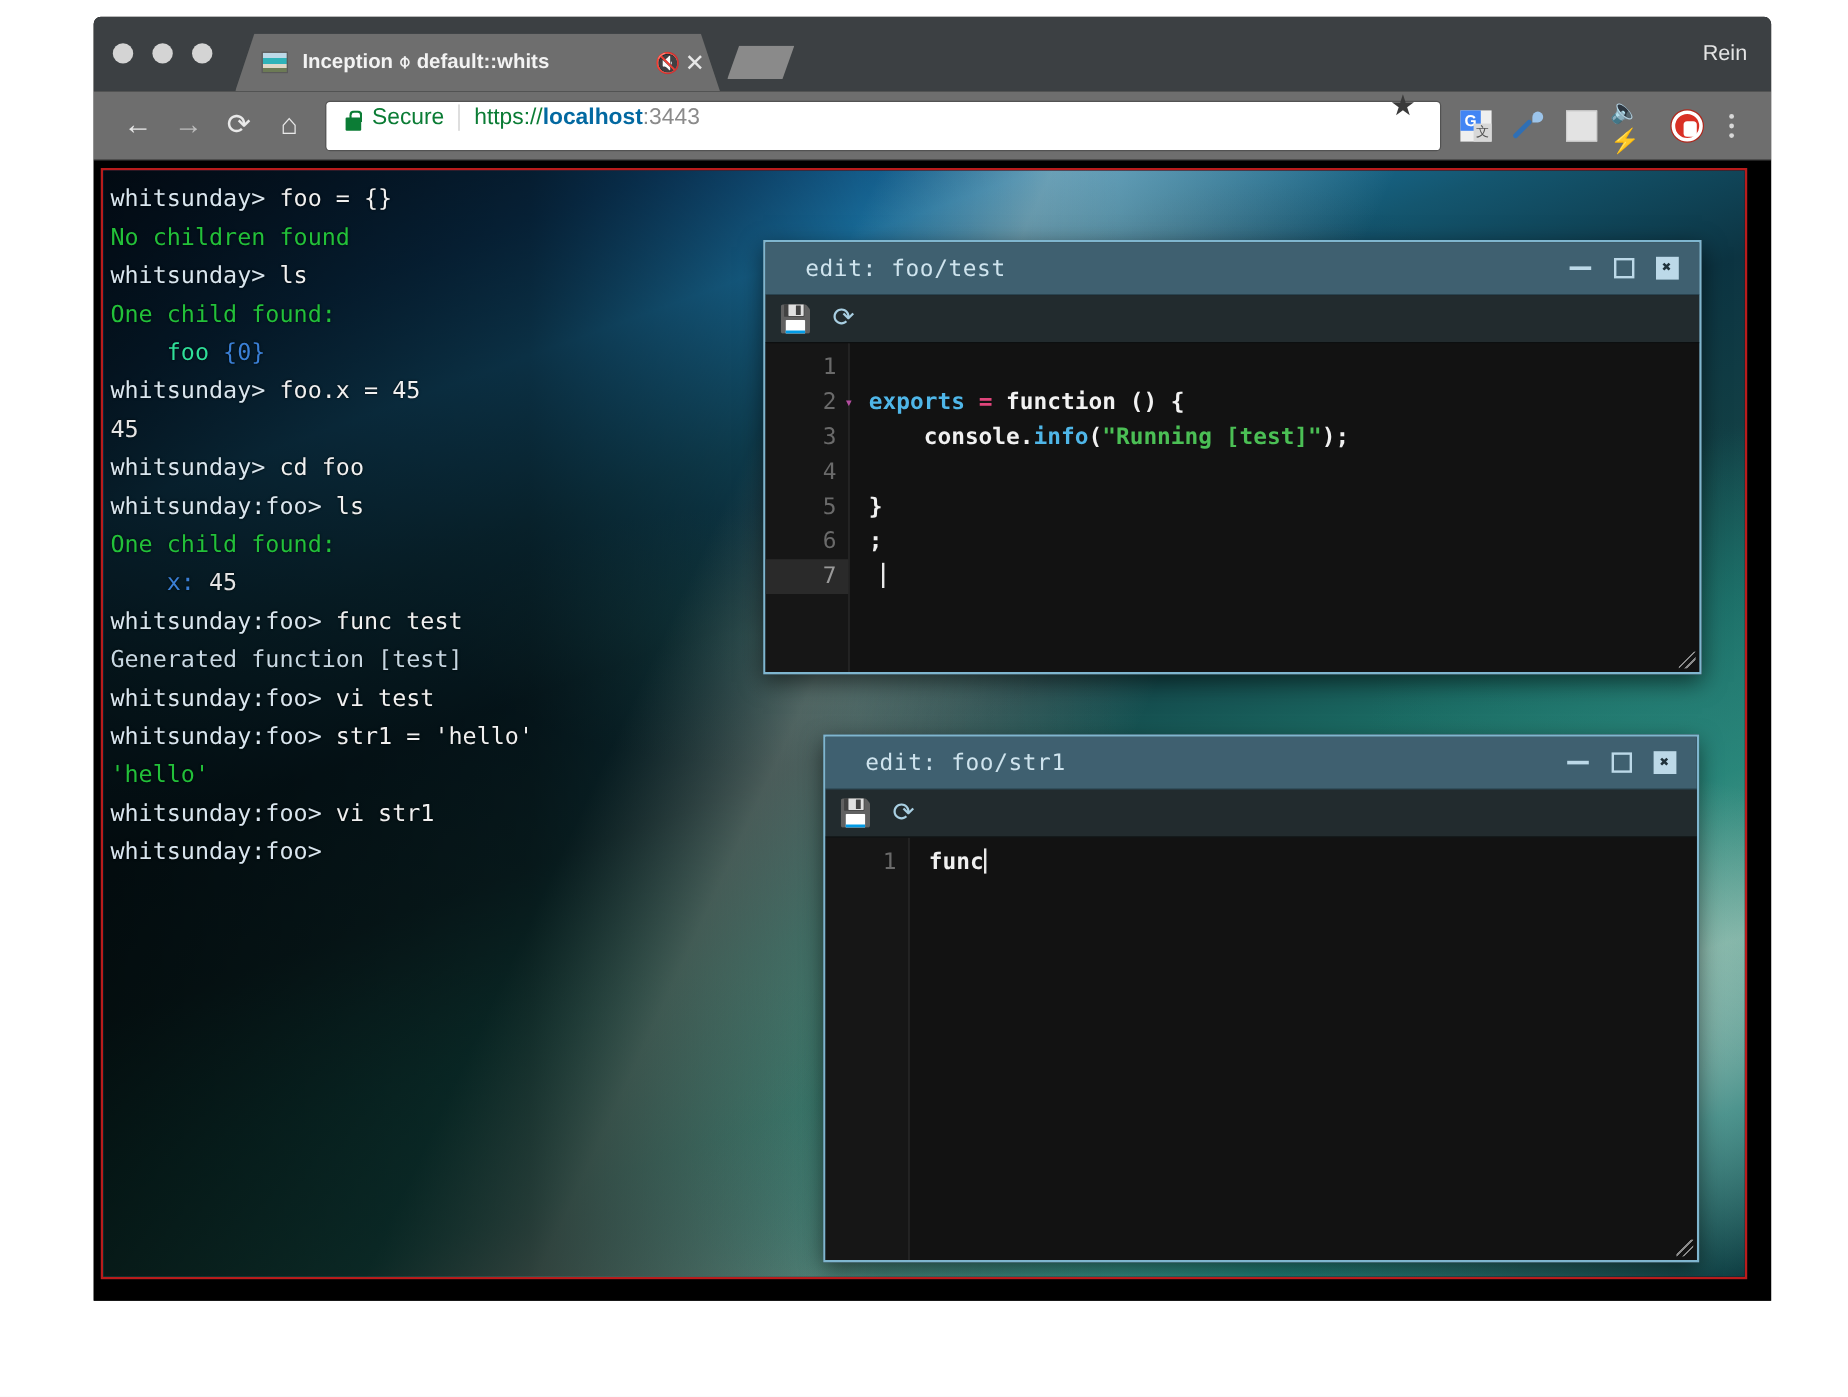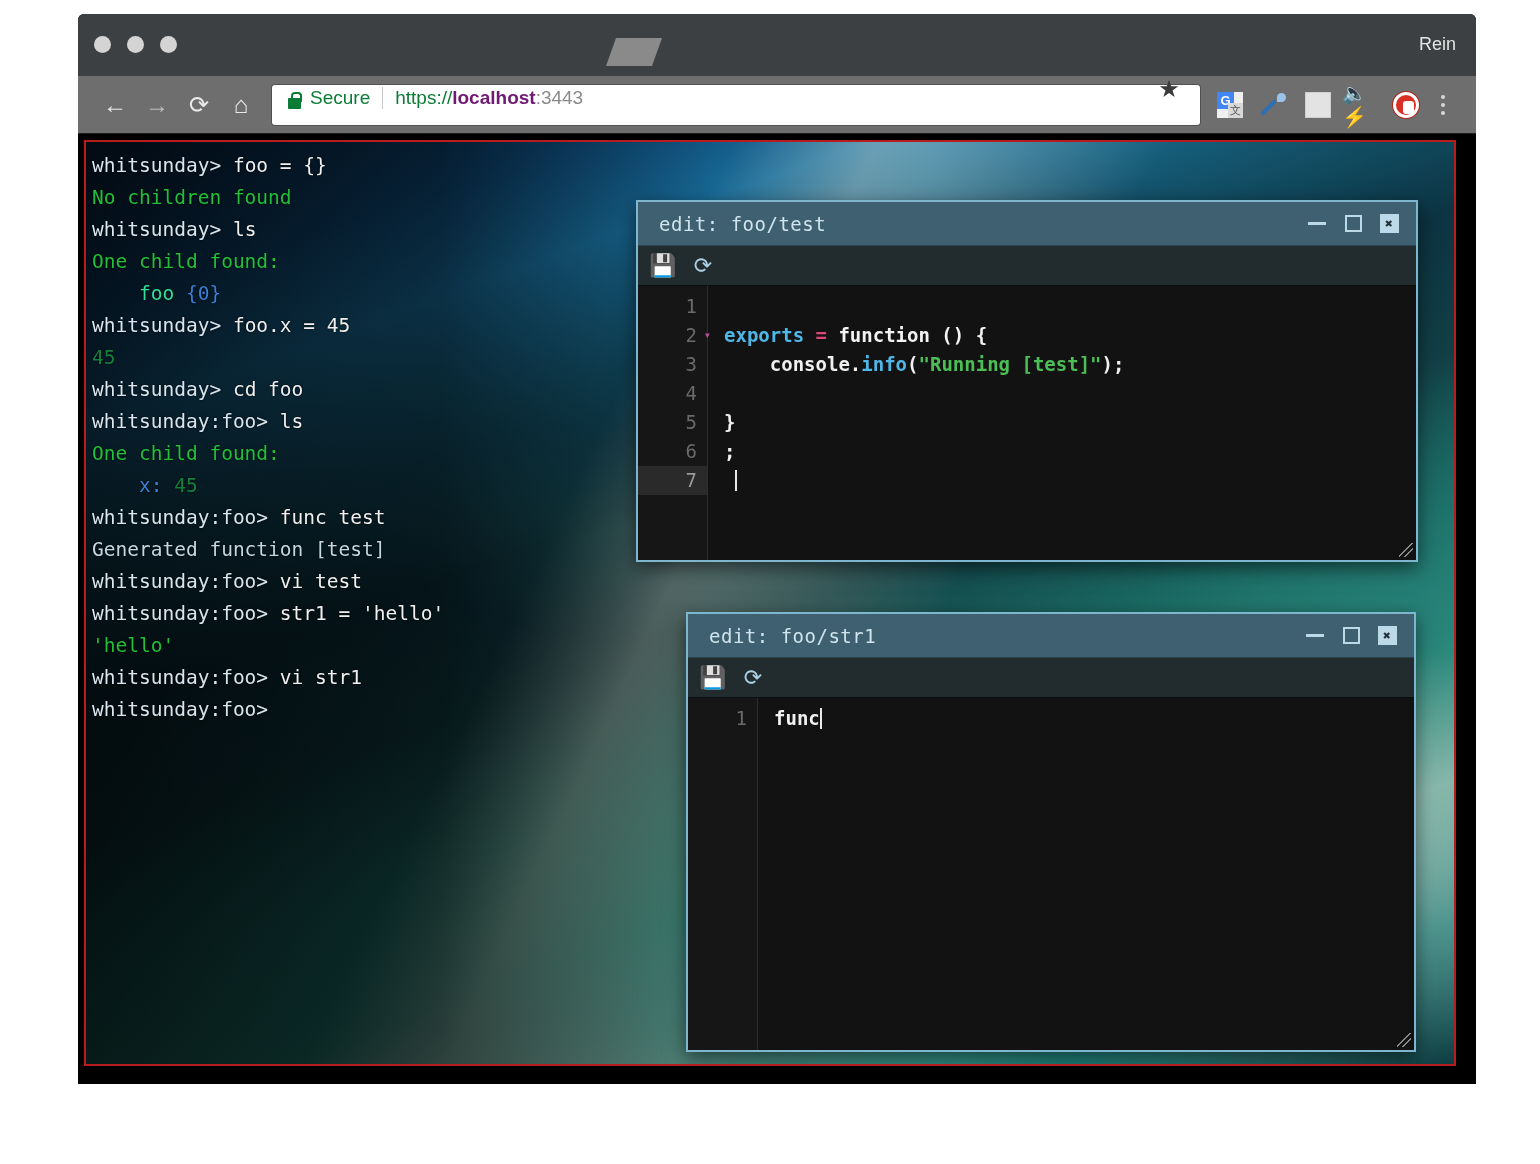--- a/index.html
+++ b/index.html
@@ -107,21 +107,21 @@
   }
   .lock::before{
     content:""; position:absolute; left:3px; top:-6px;
     width:7px; height:8px; border:2px solid #0b7c35; border-bottom:0;
     border-radius:4px 4px 0 0;
   }
   .secure { color:#0b7c35; font-size:19px; margin-right:12px; }
   .vdiv { width:1px; height:22px; background:#c8c8c8; margin-right:12px; }
   .url { font-size:19px; white-space:nowrap; }
   .url .scheme { color:#0b7c35; }
-  .url .host { color:#701a75; font-weight:bold; }
+  .url .host { color:#0369a1; font-weight:bold; }
   .url .port { color:#8a8a8a; }
   .star-box {
     width: 46px; height:40px; margin-left:auto;
     display:flex; align-items:center; justify-content:center;
     font-size: 24px; color:#3a3a3a;
   }
   .ext {
     width: 40px; height: 40px; margin-left: 4px;
     display:flex; align-items:center; justify-content:center;
   }
@@ -216,38 +216,38 @@
     font-family: "DejaVu Sans Mono", "Liberation Mono", monospace;
     font-size: 19.5px;
     line-height: 32px;
     white-space: pre;
     text-shadow: 0 0 2px rgba(0,0,0,.9);
   }
   .t-prompt { color: #d9e6ef; }
   .t-green  { color: #22c03a; }
   .t-cyan   { color: #2fdf9a; }
   .t-blue   { color: #3a7fd5; }
-  .t-yellow { color: #15803d; }
+  .t-yellow { color: #e5e5e5; }
   .t-white  { color: #f0f0f0; }
   .t-pale   { color: #c6d7e2; }
 
   
   .win {
     position: absolute;
     background: #101010;
     border: 2px solid #7fb6cf;
     box-shadow: 0 6px 18px rgba(0,0,0,.55);
     display: flex; flex-direction: column;
   }
   .win-title {
     height: 44px;
     background: #3f6070;
     border-bottom: 1px solid #2a4450;
     display: flex; align-items: center;
-    padding: 0 10px 0 21px;
+    padding: 0 10px 0 33px;
     justify-content: space-between;
   }
   .win-title .t {
     font-family: "DejaVu Sans Mono", "Liberation Mono", monospace;
     font-size: 19px; color: #cfe4ee; letter-spacing: .5px;
   }
   .win-ctrls { margin-left:auto; display:flex; align-items:center; gap:14px; padding-right:6px; }
   .wc { width:22px; height:22px; display:flex;align-items:center;justify-content:center; }
   .wc-min { width:18px; height:3px; background:#bcd9e8; }
   .wc-max { width:17px; height:17px; border:2px solid #bcd9e8; }
@@ -318,20 +318,26 @@
 
   <div class="browser">
 
     <div class="tabstrip">
       <div class="traffic">
         <span class="dot"></span>
         <span class="dot"></span>
         <span class="dot"></span>
       </div>
 
+      <div class="tab">
+        <span class="tab-favicon"></span>
+        <span class="tab-title">Inception ⌽ default::whits</span>
+        <span class="tab-mute">🔇</span>
+        <span class="tab-close">✕</span>
+      </div>
       <div class="tab-newtab"></div>
 
       <div class="profile-name">Rein</div>
     </div>
 
     <div class="navbar">
       <div class="nav-btn active">←</div>
       <div class="nav-btn">→</div>
       <div class="nav-btn active">⟳</div>
       <div class="nav-btn active">⌂</div>

